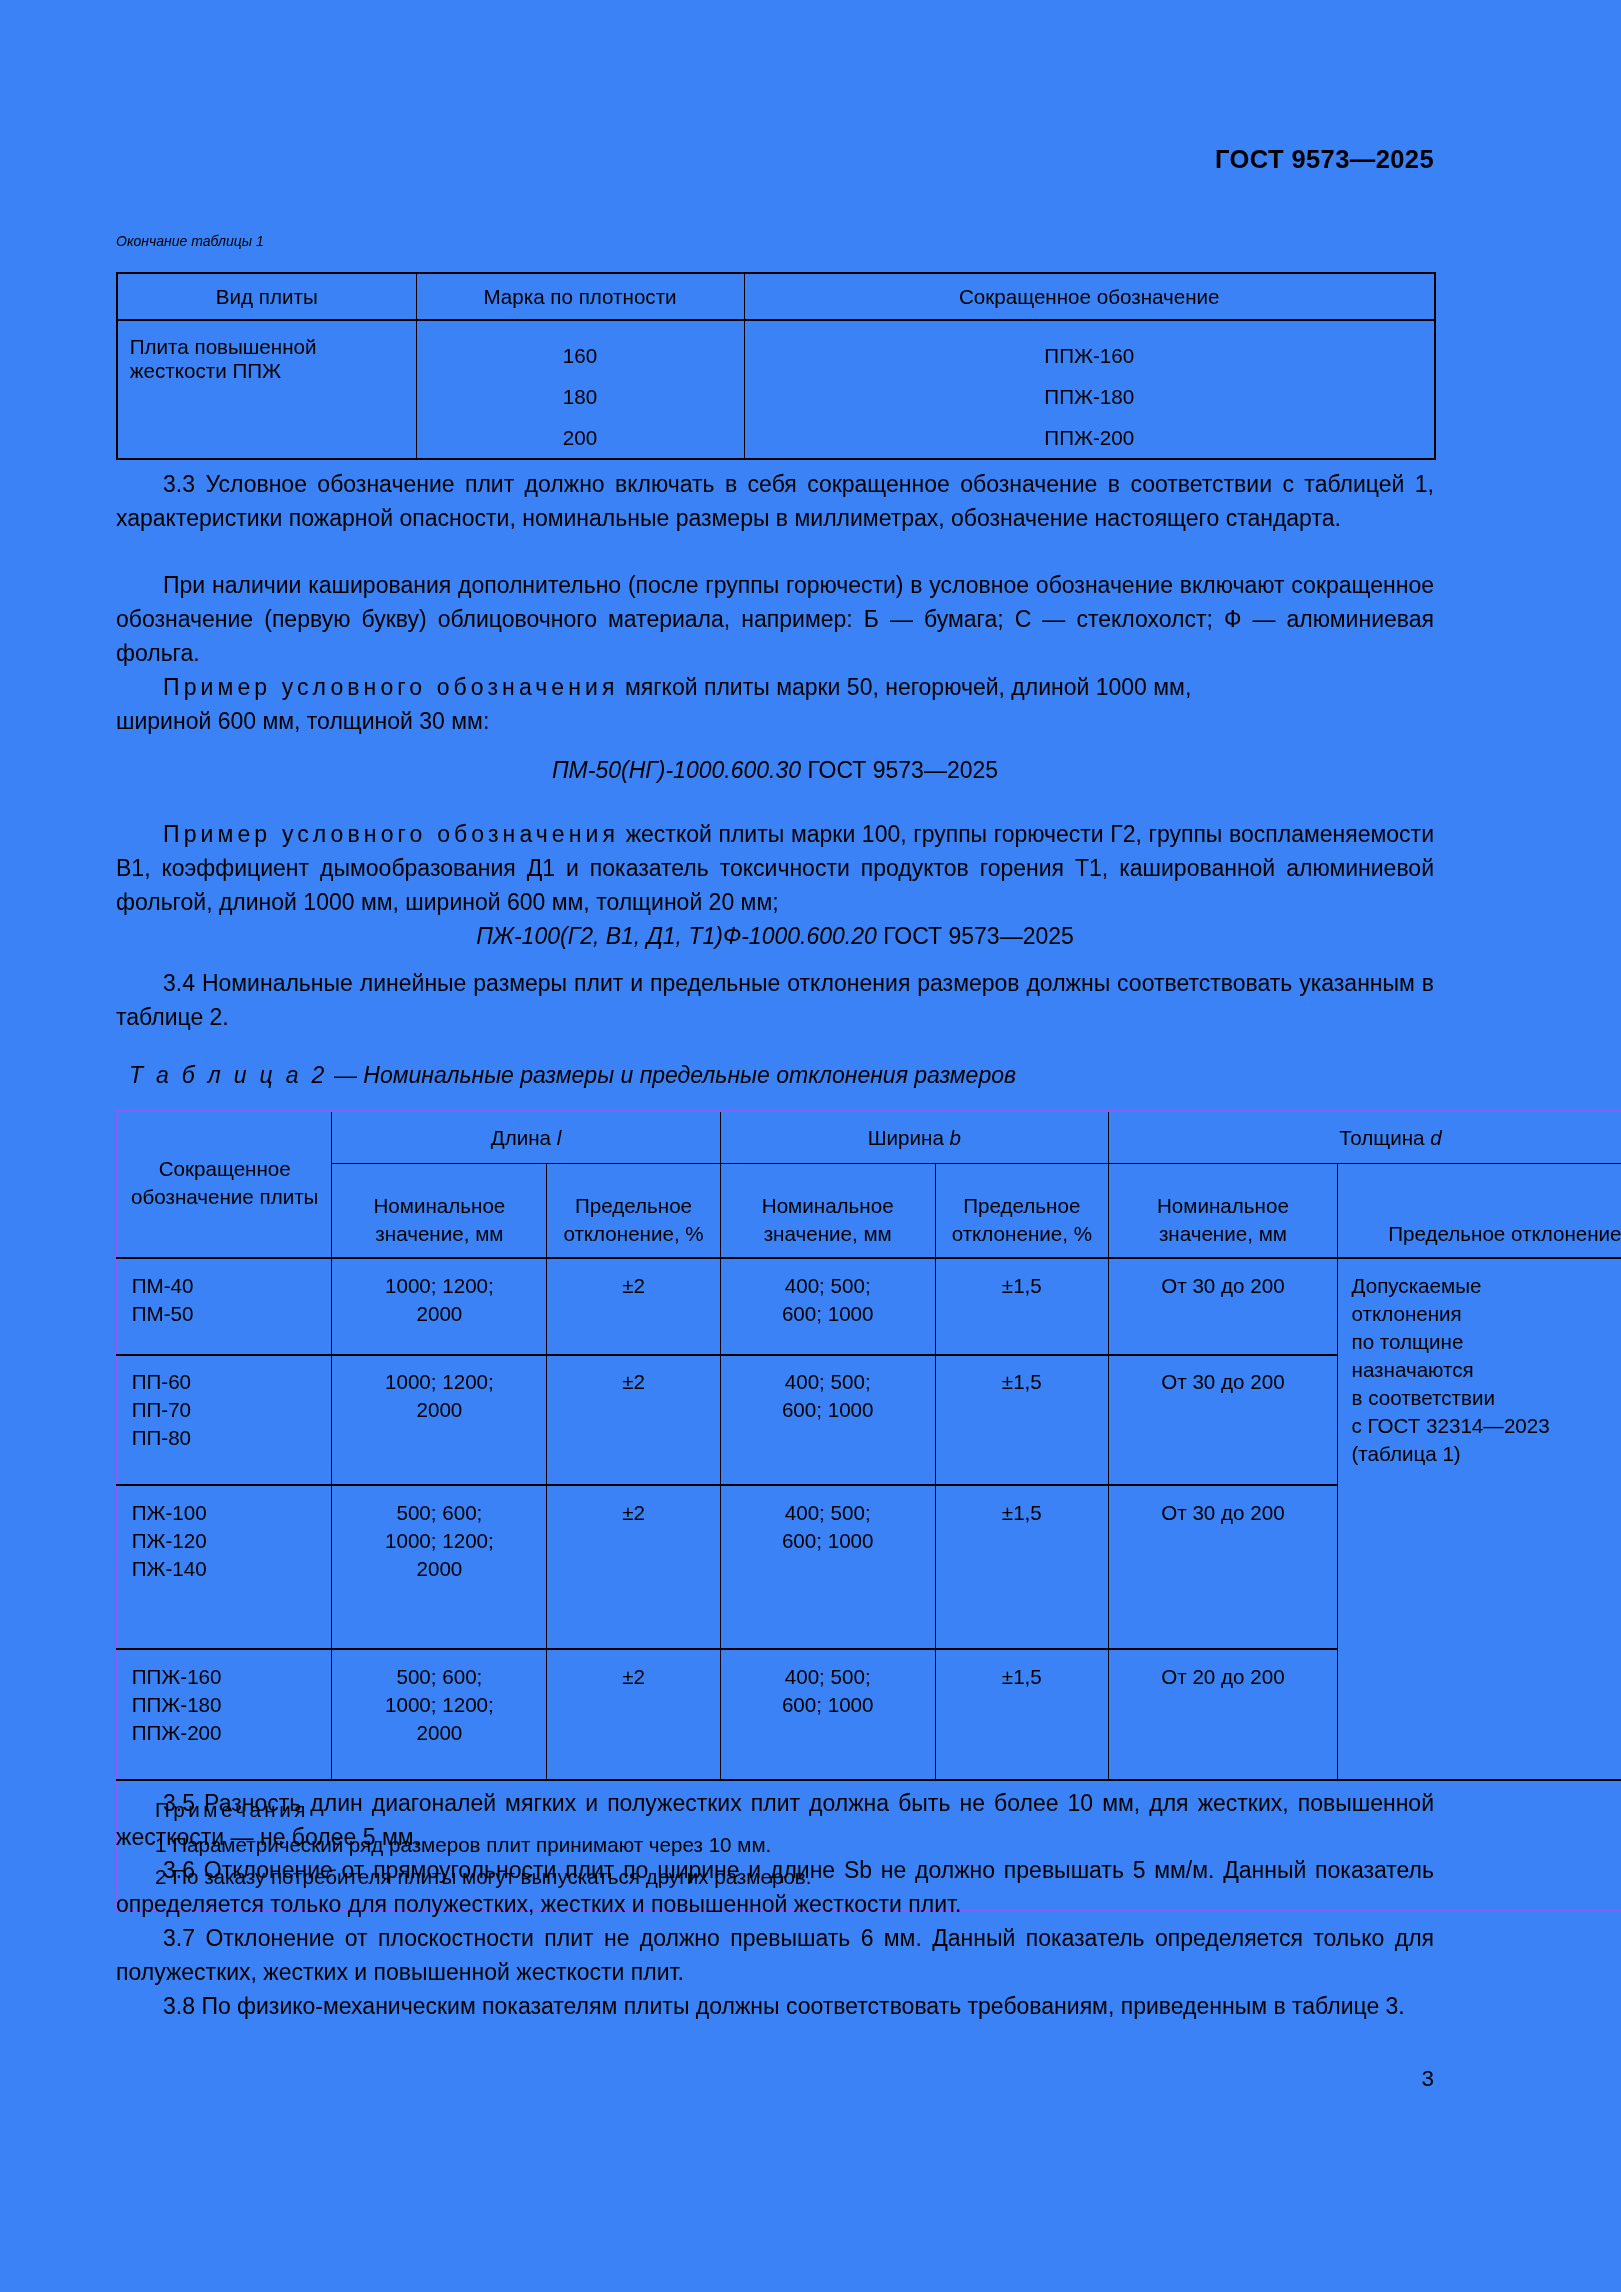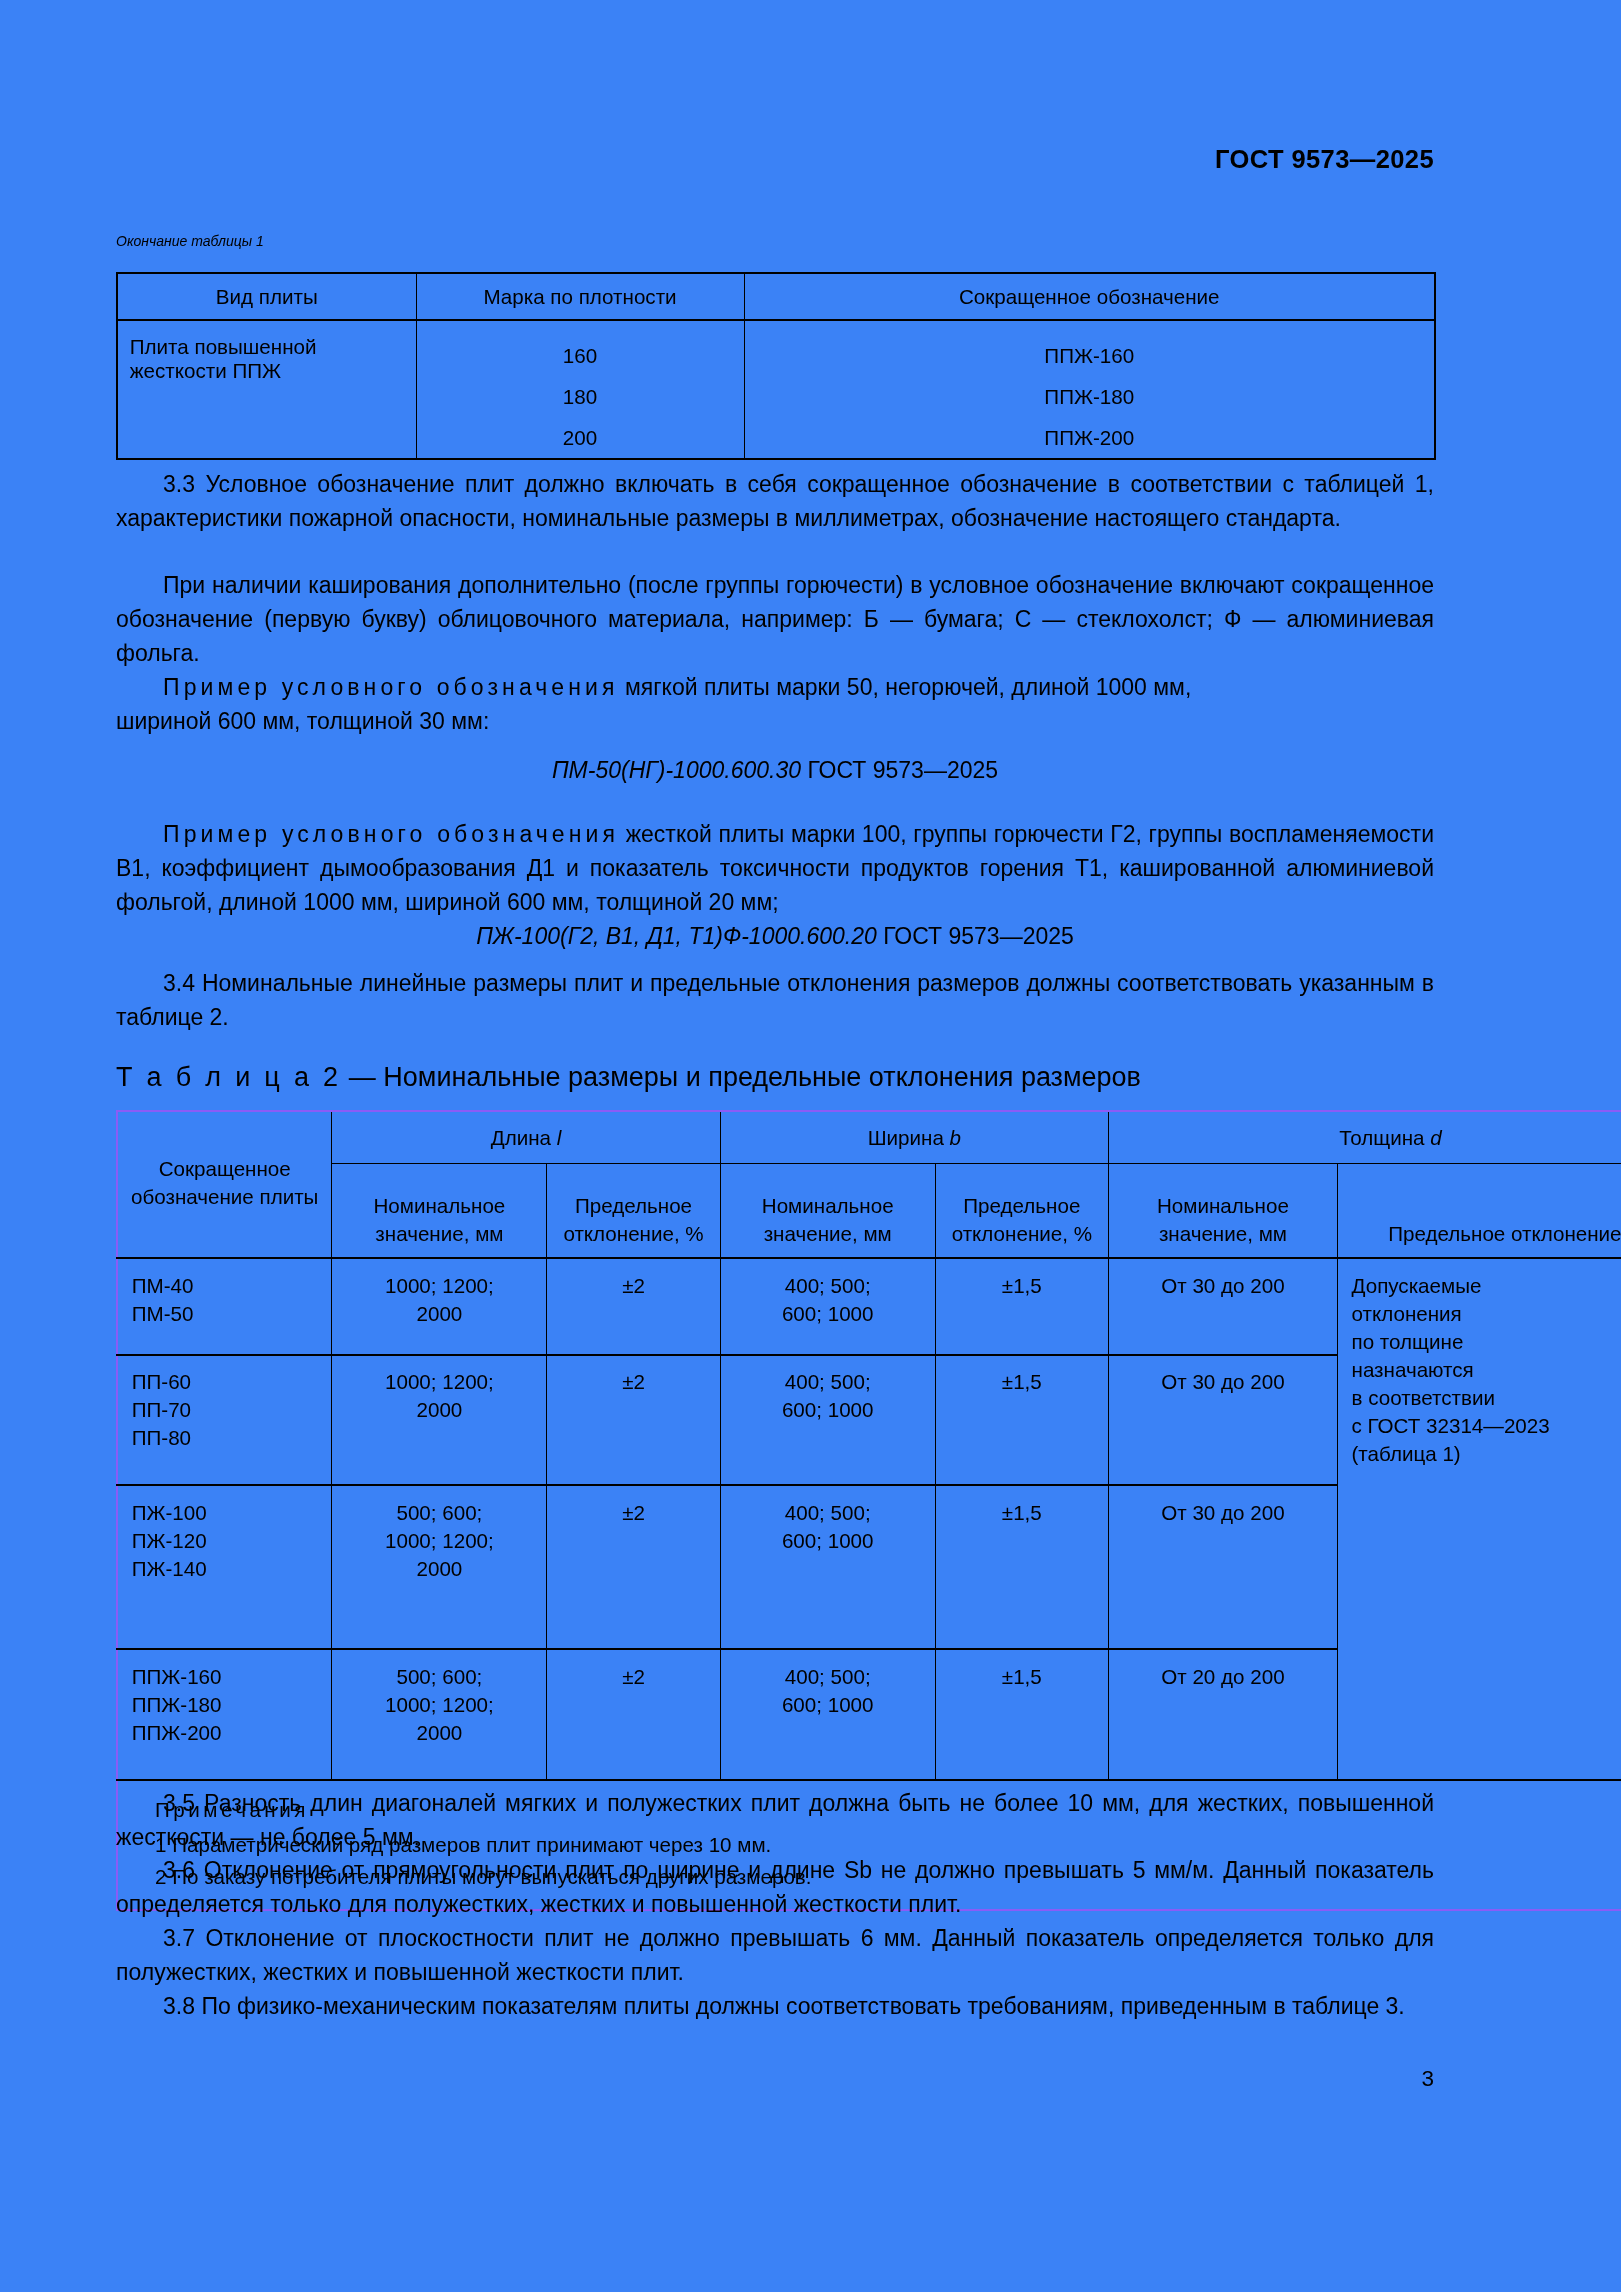--- a/index.html
+++ b/index.html
@@ -112,24 +112,25 @@
     width: 1318px;
     text-align: center;
     font-size: 23px;
     line-height: 34px;
   }
   .ital { font-style: italic; }
 
   
   .tbl2-caption {
     position: absolute;
-    left: 0;
+    left: 13px;
     top: 1062px;
-    font-size: 27px;
+    font-size: 23px;
     white-space: nowrap;
+    font-style: italic;
   }
   .tbl2-caption .sp { letter-spacing: 3.3px; }
 
   .tbl2 {
     position: absolute;
     left: 0;
     top: 1110px;
     width: 1558px;
     border: 2px solid #8b5cf6;
     font-size: 20.6px;

